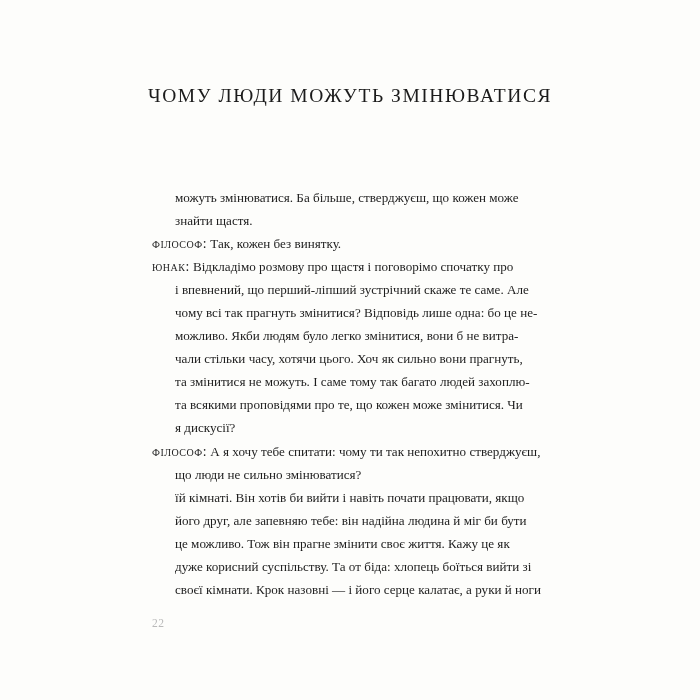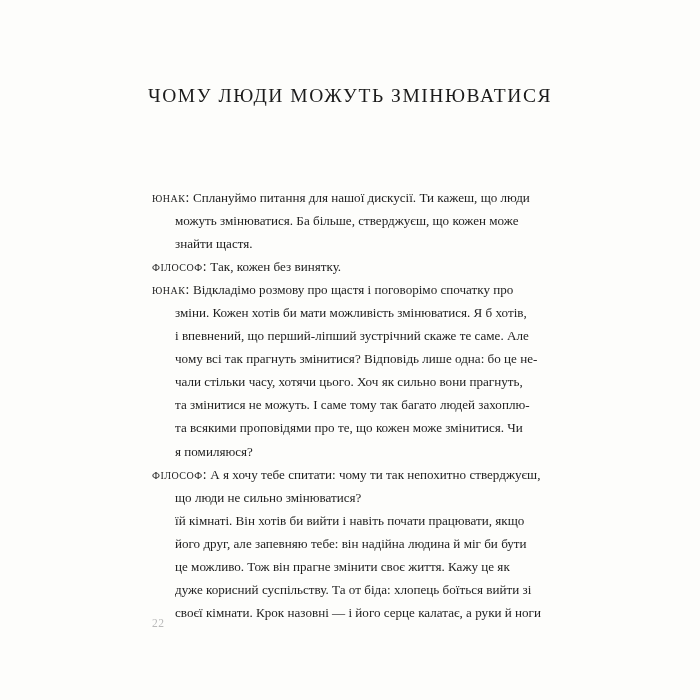--- a/index.html
+++ b/index.html
@@ -89,36 +89,35 @@
 </style>
 </head>
 <body>
 
 <div class="page">
 
   <h1 class="chapter-title">ЧОМУ ЛЮДИ МОЖУТЬ ЗМІНЮВАТИСЯ</h1>
 
   <div class="body-block" id="body-block">
       <p class="speech">
-        <span class="ln"><span class="speaker">юнак:</span> Сплануймо питання для нашої дискусії. Ти кажеш, що люди</span>
         <span class="ln ind">можуть змінюватися. Ба більше, стверджуєш, що кожен може</span>
         <span class="ln ind">знайти щастя.</span>
       </p>
       <p class="speech">
         <span class="ln"><span class="speaker">філософ:</span> Так, кожен без винятку.</span>
       </p>
       <p class="speech">
         <span class="ln"><span class="speaker">юнак:</span> Відкладімо розмову про щастя і поговорімо спочатку про</span>
-        <span class="ln ind">зміни. Кожен хотів би мати можливість змінюватися. Я б хотів,</span>
         <span class="ln ind">і впевнений, що перший-ліпший зустрічний скаже те саме. Але</span>
         <span class="ln ind">чому всі так прагнуть змінитися? Відповідь лише одна: бо це не-</span>
+        <span class="ln ind">можливо. Якби людям було легко змінитися, вони б не витра-</span>
         <span class="ln ind">чали стільки часу, хотячи цього. Хоч як сильно вони прагнуть,</span>
         <span class="ln ind">та змінитися не можуть. І саме тому так багато людей захоплю-</span>
         <span class="ln ind">та всякими проповідями про те, що кожен може змінитися. Чи</span>
-        <span class="ln ind">я помиляюся?</span>
+        <span class="ln ind">я дискусії?</span>
       </p>
       <p class="speech">
         <span class="ln"><span class="speaker">філософ:</span> А я хочу тебе спитати: чому ти так непохитно стверджуєш,</span>
         <span class="ln ind">що люди не сильно змінюватися?</span>
       </p>
       <p class="speech">
         <span class="ln ind">їй кімнаті. Він хотів би вийти і навіть почати працювати, якщо</span>
         <span class="ln ind">його друг, але запевняю тебе: він надійна людина й міг би бути</span>
         <span class="ln ind">це можливо. Тож він прагне змінити своє життя. Кажу це як</span>
         <span class="ln ind">дуже корисний суспільству. Та от біда: хлопець боїться вийти зі</span>

